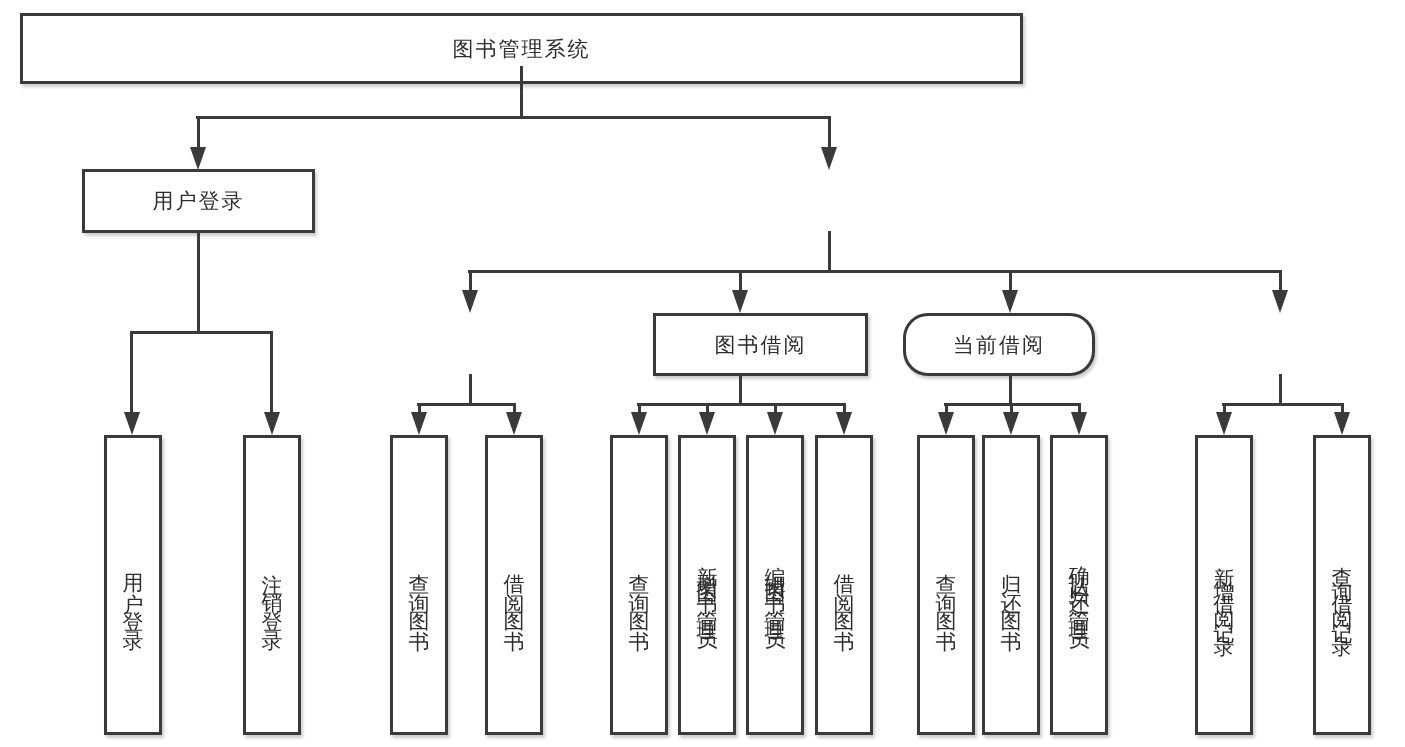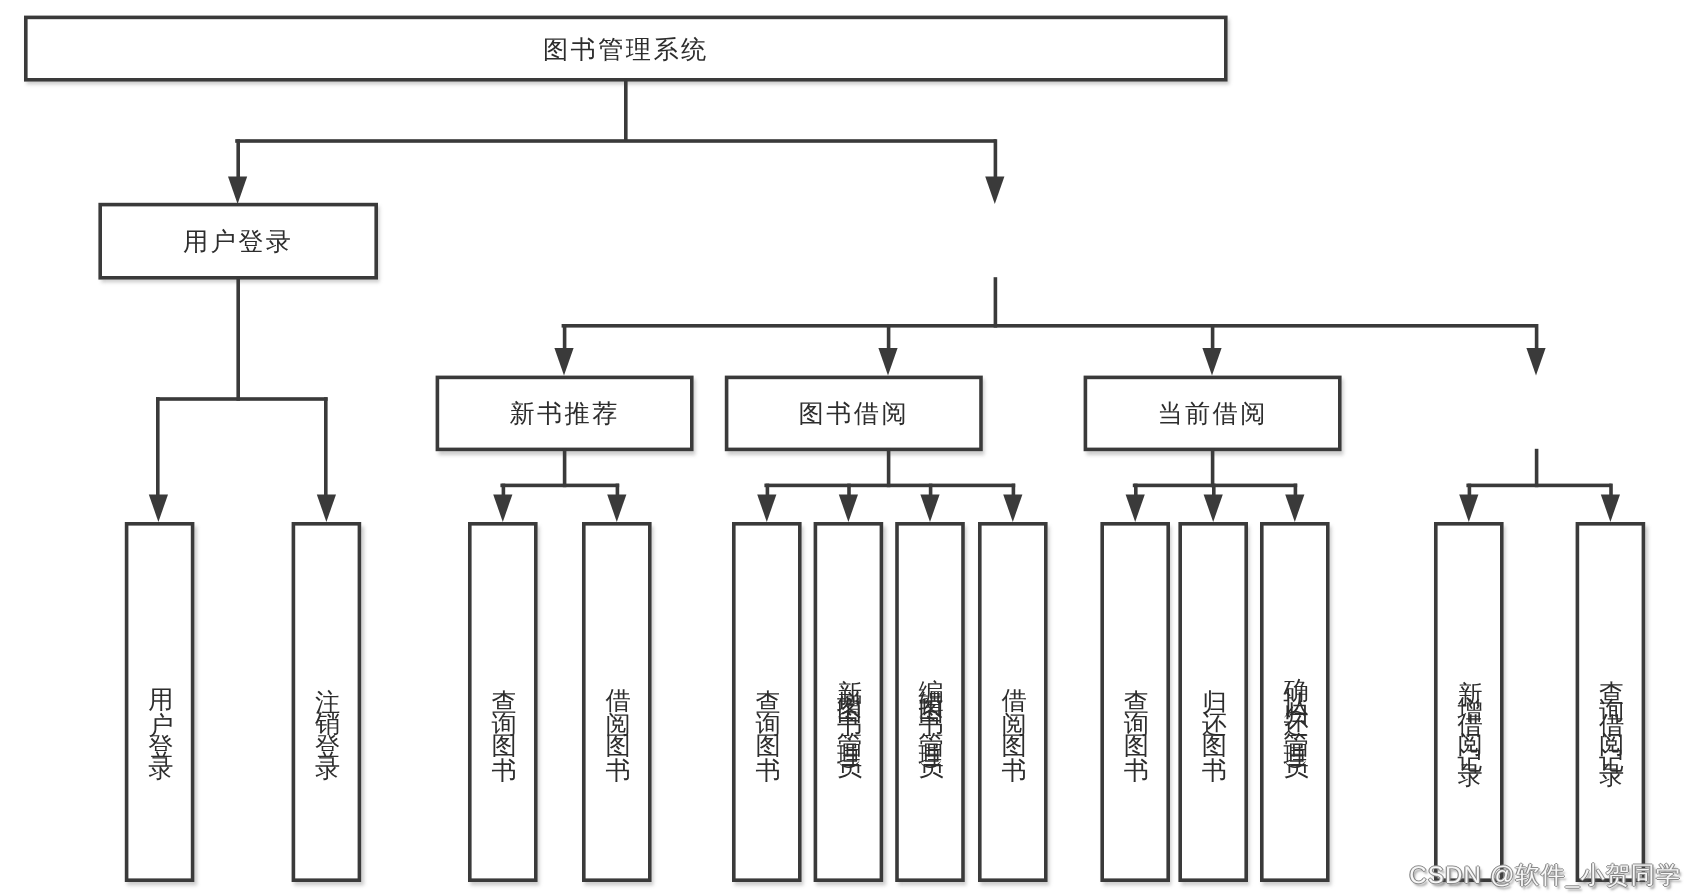--- a/index.html
+++ b/index.html
@@ -31,27 +31,26 @@
     position:absolute;right:4px;bottom:4px;font-size:20px;letter-spacing:1px;
     color:#f7f7f7;
     text-shadow:-1px 0 #8a8a8a,0 1px #8a8a8a,1px 0 #8a8a8a,0 -1px #8a8a8a,2px 2px 2px rgba(90,90,90,0.6);
   }
 </style>
 </head>
 <body>
 
 <div class="canvas">
 
-  <div class="node" style="left:20px;top:13px;width:1003px;height:55px;">图书管理系统</div>
+  <div class="node" style="left:20px;top:13px;width:1003px;height:71px;">图书管理系统</div>
 
   <div class="node" style="left:82px;top:169px;width:233px;height:64px;">用户登录</div>
 
-  <div class="node" style="left:363px;top:313px;width:215px;height:63px;">新书推荐</div>
-  <div class="node" style="left:604px;top:313px;width:215px;height:63px;">图书借阅</div>
-  <div class="node" style="left:903px;top:313px;width:215px;height:63px;">当前借阅</div>
+  <div class="node" style="left:653px;top:313px;width:215px;height:63px;">图书借阅</div>
+  <div class="node" style="left:903px;top:313px;width:192px;height:63px;border-radius:25px;">当前借阅</div>
 
   <div class="node vnode ls4" style="left:104px;top:435px;width:58px;height:300px;">用户登录</div>
   <div class="node vnode ls4" style="left:243px;top:435px;width:58px;height:300px;">注销登录</div>
 
   <div class="node vnode ls4" style="left:390px;top:435px;width:58px;height:300px;">查询图书</div>
   <div class="node vnode ls4" style="left:485px;top:435px;width:58px;height:300px;">借阅图书</div>
 
   <div class="node vnode ls4" style="left:610px;top:435px;width:58px;height:300px;">查询图书</div>
   <div class="node vnode ls9" style="left:678px;top:435px;width:58px;height:300px;">新增图书（管理员）</div>
   <div class="node vnode ls9" style="left:746px;top:435px;width:58px;height:300px;">编辑图书（管理员）</div>
@@ -116,15 +115,14 @@
   <div class="v-line" style="left:1078px;top:403px;height:12px;"></div>
   <div class="arrow-down" style="left:1071px;top:412px;"></div>
 
   <div class="v-line" style="left:1279px;top:374px;height:32px;"></div>
   <div class="h-line" style="left:1222px;top:403px;width:121px;"></div>
   <div class="v-line" style="left:1223px;top:403px;height:12px;"></div>
   <div class="arrow-down" style="left:1216px;top:412px;"></div>
   <div class="v-line" style="left:1341px;top:403px;height:12px;"></div>
   <div class="arrow-down" style="left:1334px;top:412px;"></div>
 
-  <div class="watermark">CSDN @软件_小贺同学</div>
 
 </div>
 
 </body></html>

